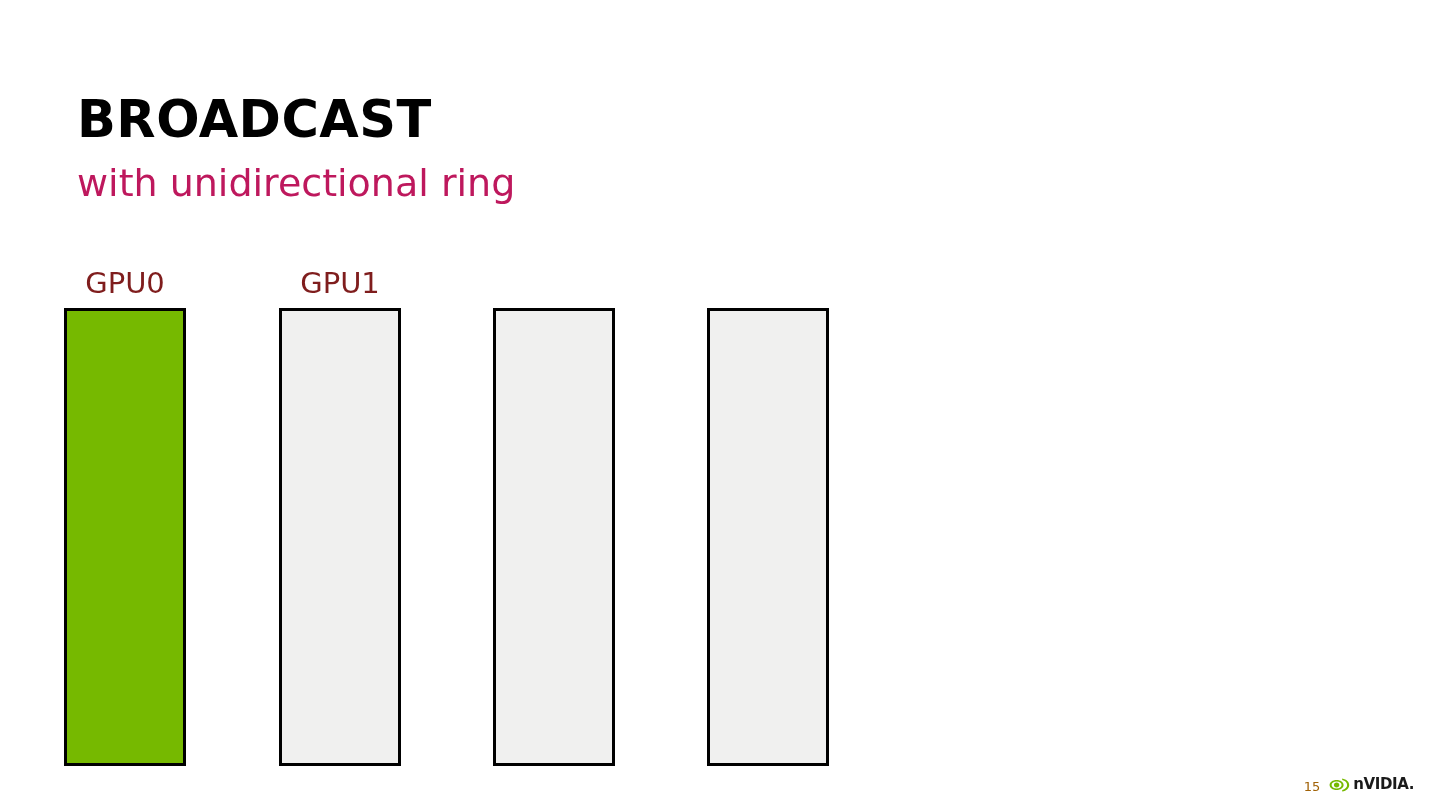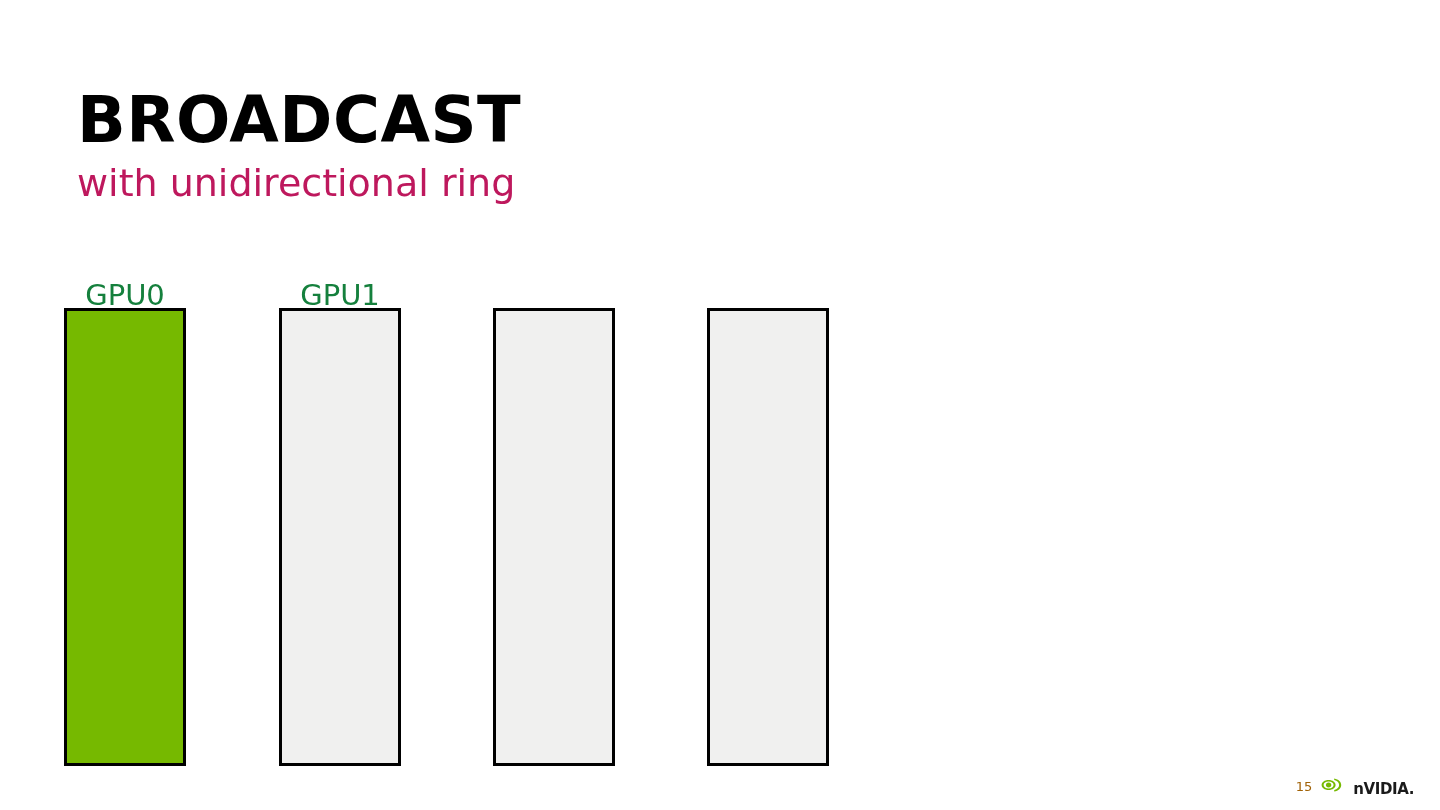--- a/index.html
+++ b/index.html
@@ -26,21 +26,21 @@
 
   
   #title-block {
     position: absolute;
     left: 77px;
     top: 88px;
     width: 900px;
   }
   #slide-title {
     font-family: "DejaVu Sans", sans-serif;
-    font-size: 64px;
+    font-size: 51px;
     font-weight: bold;
     line-height: 64px;
     letter-spacing: 0.5px;
     color: #000000;
     margin: 0;
     white-space: nowrap;
   }
   #slide-subtitle {
     font-family: "DejaVu Sans", sans-serif;
     font-size: 38px;
@@ -61,28 +61,28 @@
     height: 505px;
   }
   .gpu-column {
     position: absolute;
     top: 0;
     width: 122px;
     height: 100%;
   }
   .gpu-label {
     position: absolute;
-    top: 12px;
+    top: 0;
     left: -20px;
     width: 162px;
     text-align: center;
     font-family: "DejaVu Sans", sans-serif;
     font-size: 29px;
     line-height: 34px;
-    color: #15803d;
+    color: #7f1d1d;
     white-space: nowrap;
   }
   .gpu-bar {
     position: absolute;
     top: 42px;
     left: 0;
     width: 122px;
     height: 458px;
     box-sizing: border-box;
     border: 3px solid #000000;
@@ -102,22 +102,22 @@
     gap: 8px;
   }
   #slide-number {
     font-family: "DejaVu Sans", sans-serif;
     font-size: 13px;
     color: #a16207;
     line-height: 16px;
   }
   #nvidia-logo {
     display: flex;
-    align-items: flex-end;
-    gap: 11px;
+    align-items: flex-start;
+    gap: 3px;
   }
   #nvidia-eye {
     display: block;
   }
   #nvidia-wordmark {
     font-family: "DejaVu Sans", sans-serif;
     font-size: 15px;
     font-weight: bold;
     letter-spacing: -0.4px;
     color: #1a1a1a;

